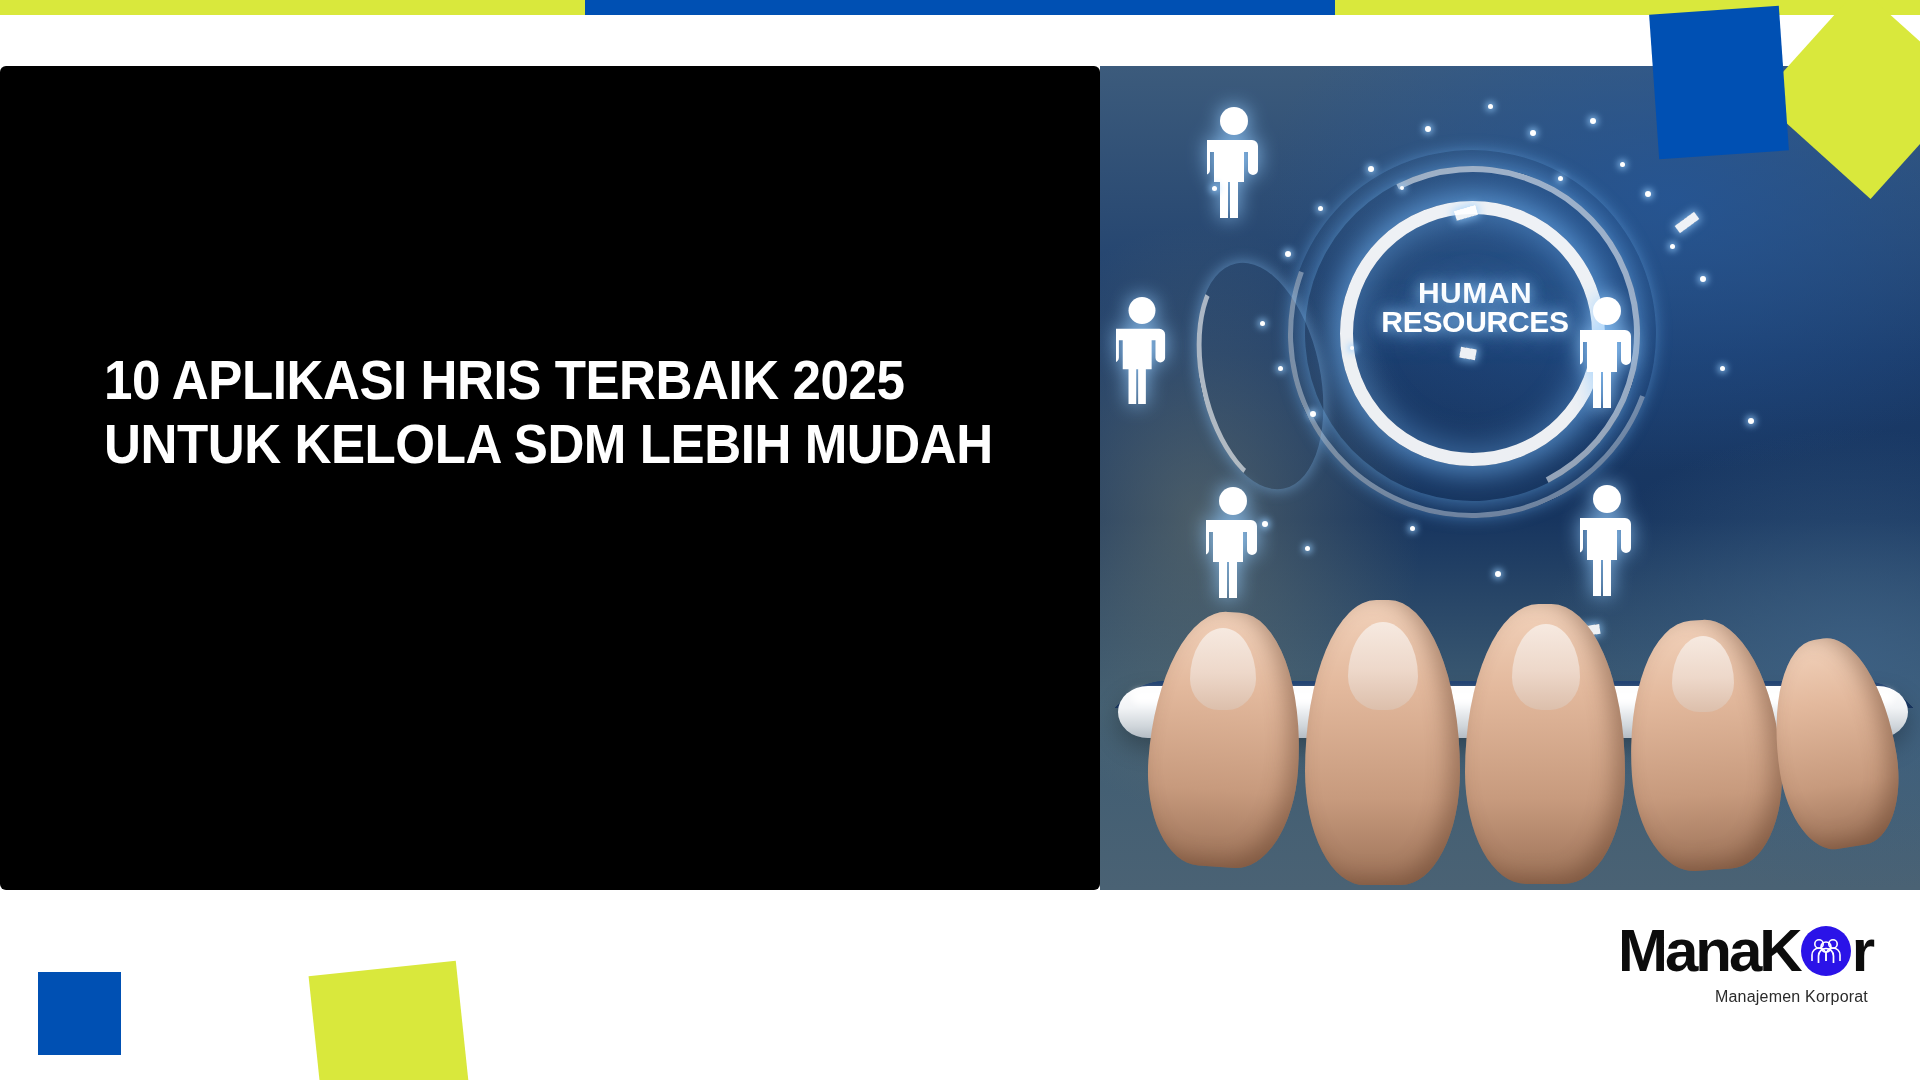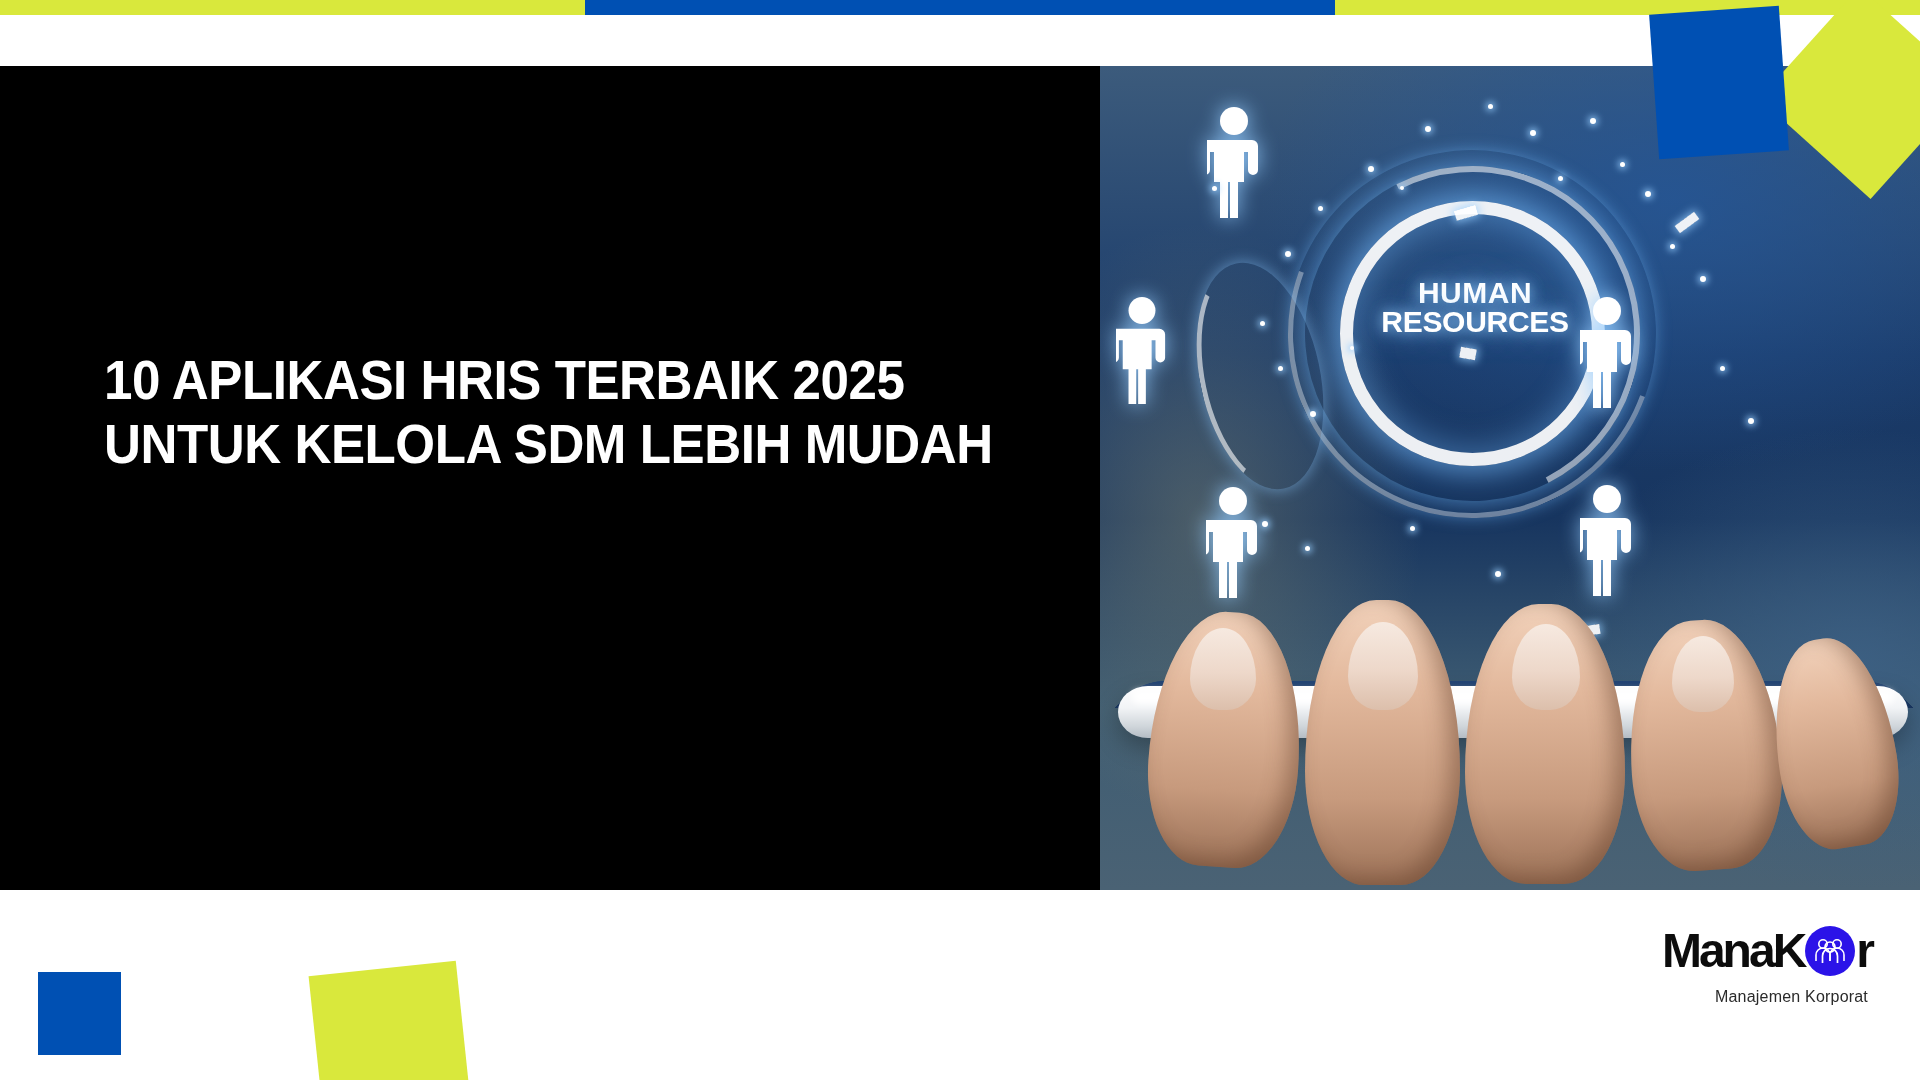--- a/index.html
+++ b/index.html
@@ -11,21 +11,21 @@
   .bar-seg { height:100%; }
   .bar-yellow-left { width:585px; background:var(--lime); }
   .bar-blue        { width:750px; background:var(--blue); }
   .bar-yellow-right{ flex:1;      background:var(--lime); }
 
   :root { --lime:#d9e83c; --blue:#0050b3; --blue2:#0a4fae; --logo-violet:#2b13e8; }
 
   
   #content-band { position:absolute; left:0; top:66px; width:1920px; height:824px; display:flex; }
 
-  #headline-panel { width:1100px; height:100%; background:#000000; position:relative; }
+  #headline-panel { width:1100px; height:100%; background:#000000; position:relative;border-radius:6px; }
   #headline-wrap { position:absolute; left:104px; top:282px; width:940px; }
   .headline-line {
     color:#ffffff;
     font-family:"Liberation Sans", sans-serif;
     font-weight:bold;
     font-size:55px;
     line-height:1.17;
     letter-spacing:-0.5px;
     transform:scaleX(0.93);
     transform-origin:left center;
@@ -107,21 +107,21 @@
      background:var(--lime); transform:rotate(42deg); z-index:5; }
   #sq-blue-bottom { position:absolute; left:38px; top:972px; width:83px; height:83px;
      background:var(--blue); }
   #sq-lime-bottom { position:absolute; left:316px; top:968px; width:148px; height:150px;
      background:var(--lime); transform:rotate(-6deg); }
 
   
   #logo { position:absolute; right:48px; top:920px; width:320px; height:110px; }
   #logo-word { position:relative; height:62px; display:flex; align-items:center;
      justify-content:flex-end; }
-  .logo-txt { font-family:"Liberation Sans", sans-serif; font-weight:bold; font-size:48px;
+  .logo-txt { font-family:"Liberation Sans", sans-serif; font-weight:bold; font-size:60px;
      color:#0c0c0c; letter-spacing:-3px; line-height:1; }
   #logo-mark { display:inline-block; width:50px; height:50px; border-radius:50%;
      background:var(--logo-violet); position:relative; margin:0 1px; vertical-align:middle; }
   #logo-mark svg { position:absolute; left:9px; top:11px; }
   #logo-tagline { text-align:right; font-family:"Liberation Sans", sans-serif;
      font-size:16px; color:#2a2a2a; letter-spacing:0.2px; margin-top:6px; padding-right:4px; }
 </style>
 </head>
 <body>
 

